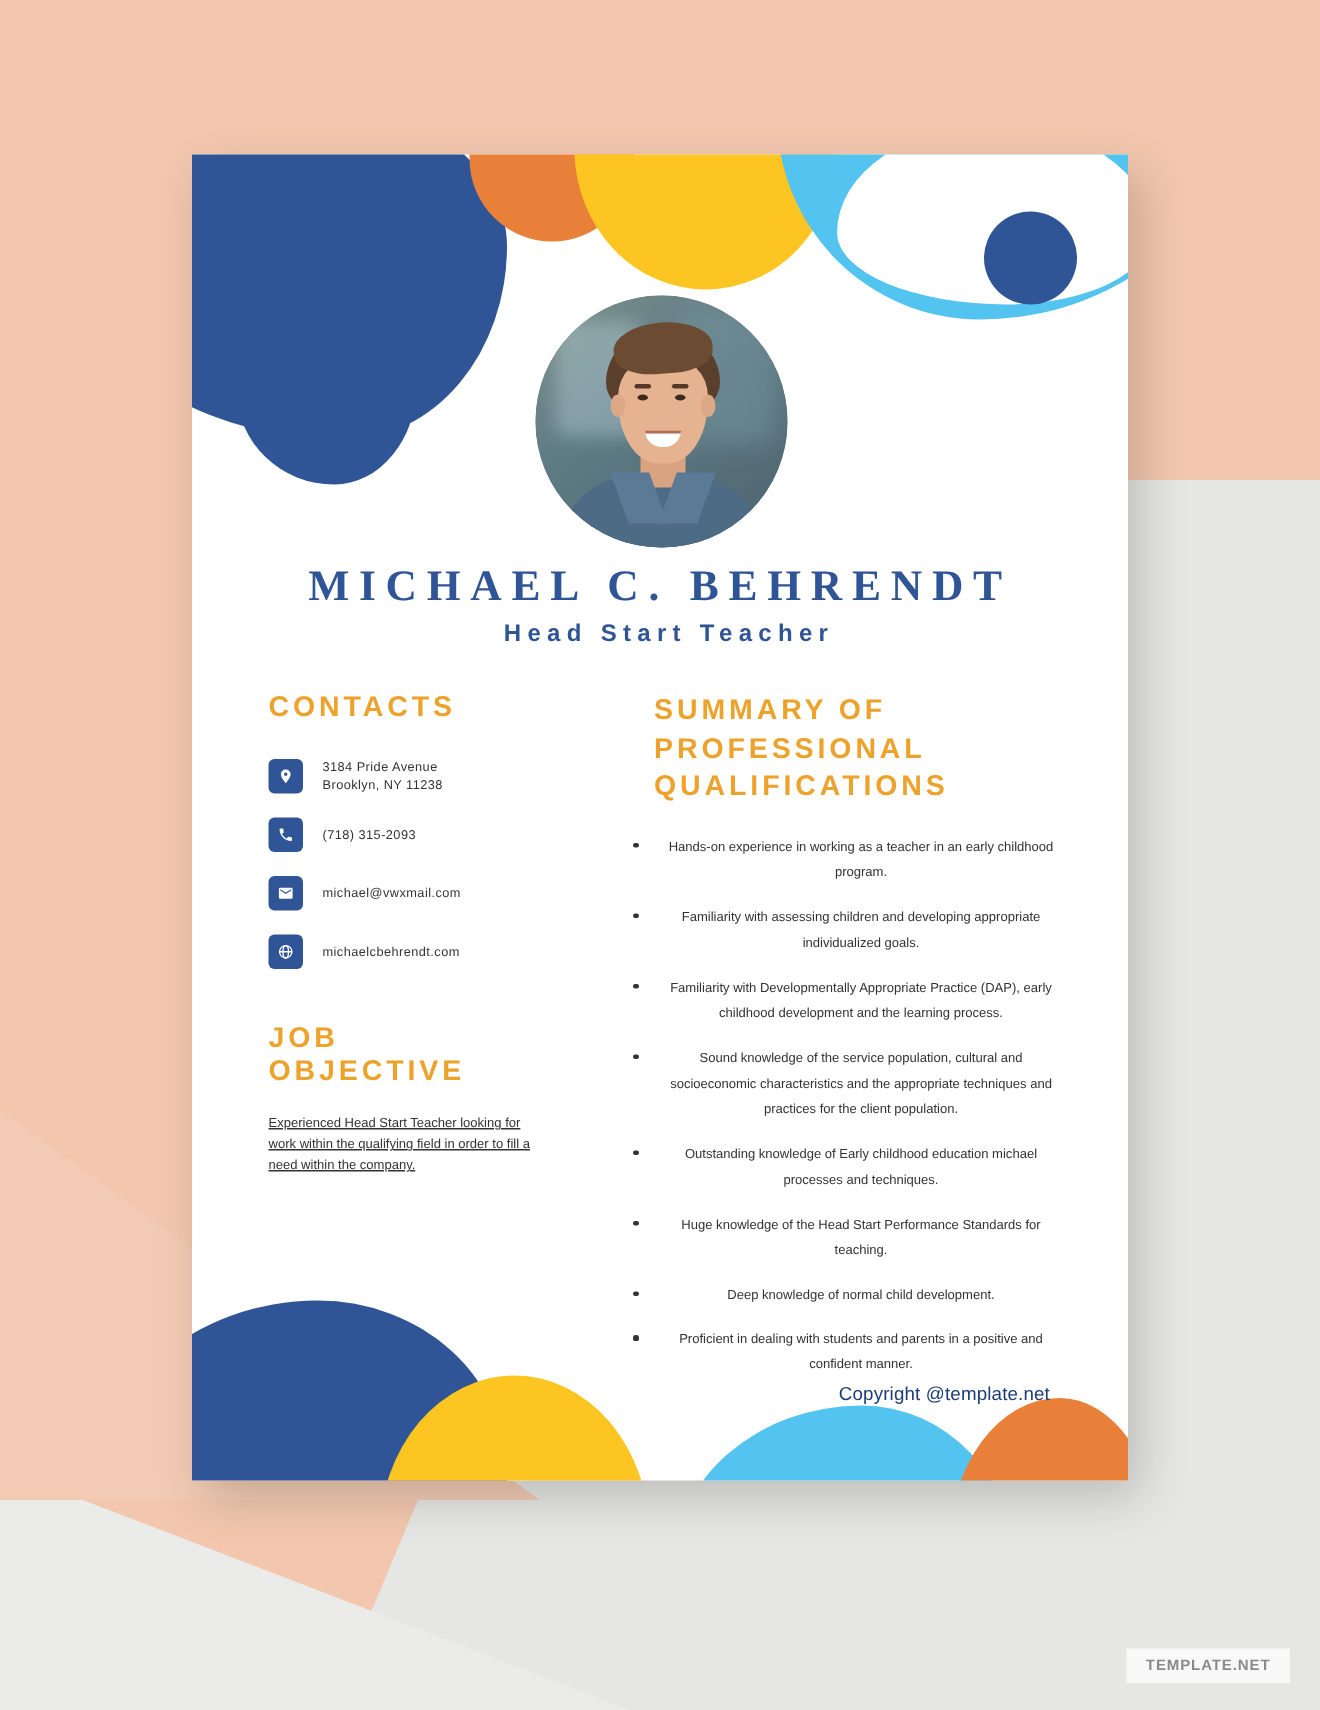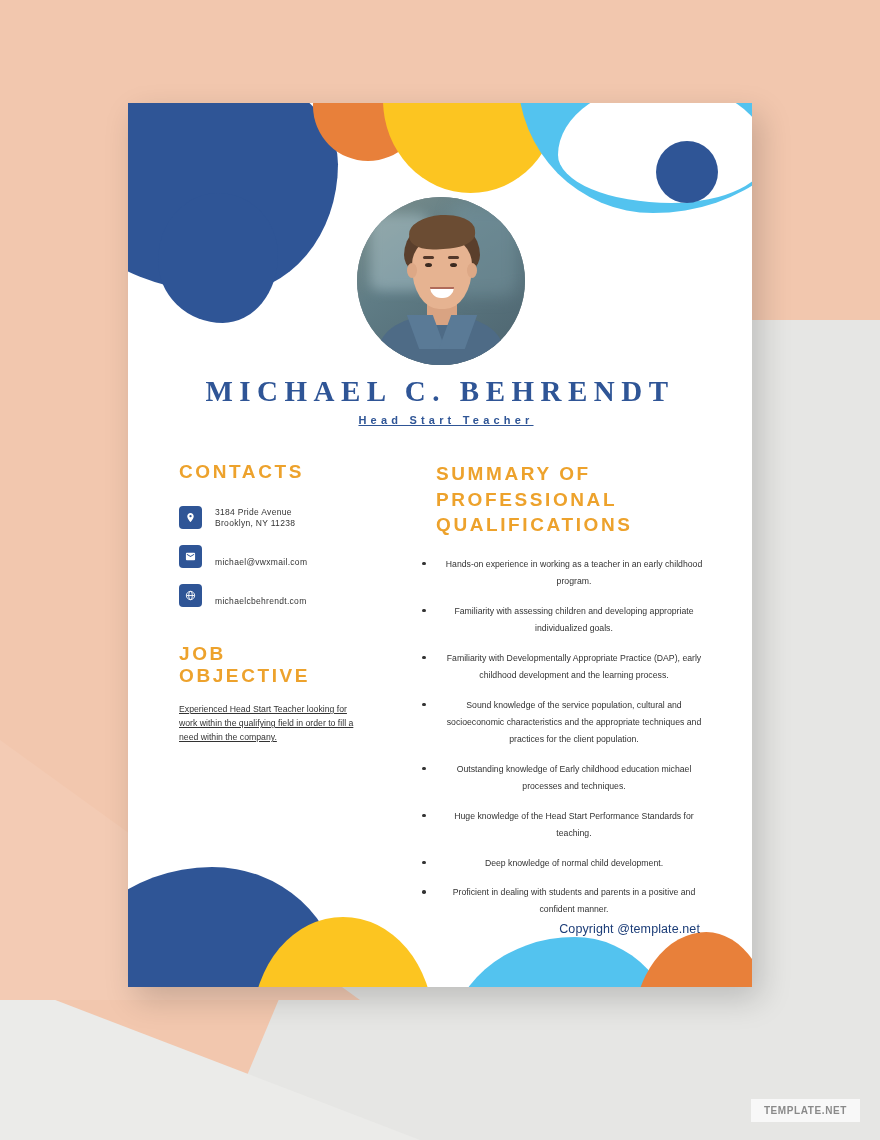--- a/index.html
+++ b/index.html
@@ -250,25 +250,24 @@
     font-size: 29px;
     letter-spacing: 6.5px;
     color: #2f5596;
     font-weight: 700;
     font-family: "Liberation Serif", serif;
   }
   .role {
     position: absolute;
     left: 12px; right: 0; top: 311px;
     text-align: center;
-    font-size: 11px;
+    font-size: 16px;
     letter-spacing: 4.2px;
     color: #2f5596;
     font-weight: 700;
-    text-decoration: underline;
   }
 
   
   .sec-title {
     color: #eda22c;
     font-weight: 700;
     font-size: 19px;
     letter-spacing: 2.6px;
   }
 
@@ -276,21 +275,21 @@
   .col-left {
     position: absolute;
     left: 51px; top: 358px;
     width: 185px;
   }
   .contact-list {
     margin-top: 23px;
   }
   .contact-row {
     display: flex;
-    align-items: flex-end;
+    align-items: center;
     margin-bottom: 16px;
   }
   .c-icon {
     flex: 0 0 auto;
     width: 23px; height: 23px;
     border-radius: 4px;
     background: #2f5596;
     display: flex;
     align-items: center;
     justify-content: center;
@@ -423,20 +422,28 @@
               <svg width="11" height="11" viewBox="0 0 24 24" fill="#ffffff">
                   <path d="M12 2C8.1 2 5 5.1 5 9c0 5.2 7 13 7 13s7-7.8 7-13c0-3.9-3.1-7-7-7zm0 9.5A2.5 2.5 0 1 1 12 6.5a2.5 2.5 0 0 1 0 5z"></path>
                 </svg>
             </span>
             <span class="c-text">
               <span>3184 Pride Avenue</span>
               <span class="l2">Brooklyn, NY 11238</span>
             </span>
           </div>
 
+          <div class="contact-row">
+            <span class="c-icon">
+              <svg width="11" height="11" viewBox="0 0 24 24" fill="#ffffff">
+                  <path d="M6.6 10.8c1.4 2.8 3.8 5.1 6.6 6.6l2.2-2.2c.3-.3.7-.4 1-.2 1.1.4 2.4.6 3.6.6.6 0 1 .4 1 1V20c0 .6-.4 1-1 1C10.6 21 3 13.4 3 4c0-.6.4-1 1-1h3.5c.6 0 1 .4 1 1 0 1.3.2 2.5.6 3.6.1.3 0 .7-.2 1l-2.3 2.2z"></path>
+                </svg>
+            </span>
+            <span class="c-text">(718) 315-2093</span>
+          </div>
 
           <div class="contact-row">
             <span class="c-icon">
               <svg width="11" height="11" viewBox="0 0 24 24" fill="#ffffff">
                   <path d="M20 4H4a2 2 0 0 0-2 2v12a2 2 0 0 0 2 2h16a2 2 0 0 0 2-2V6a2 2 0 0 0-2-2zm0 4-8 5-8-5V6l8 5 8-5v2z"></path>
                 </svg>
             </span>
             <span class="c-text">michael@vwxmail.com</span>
           </div>
 

